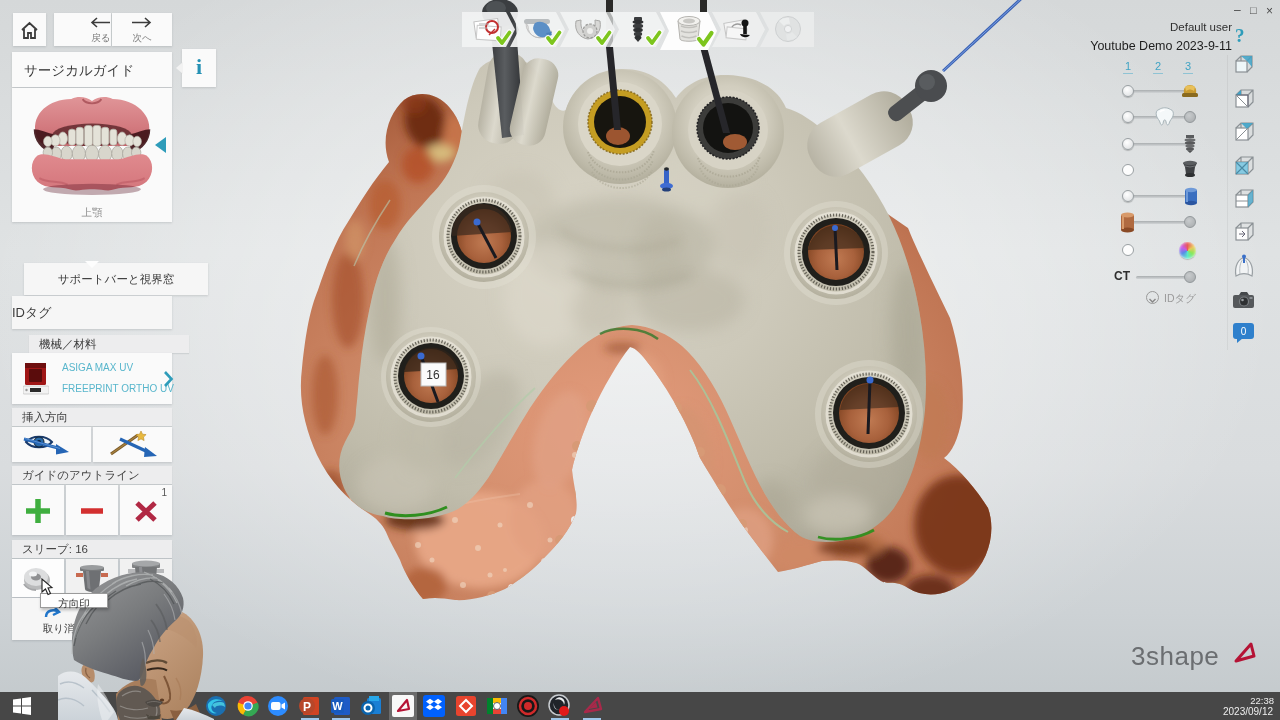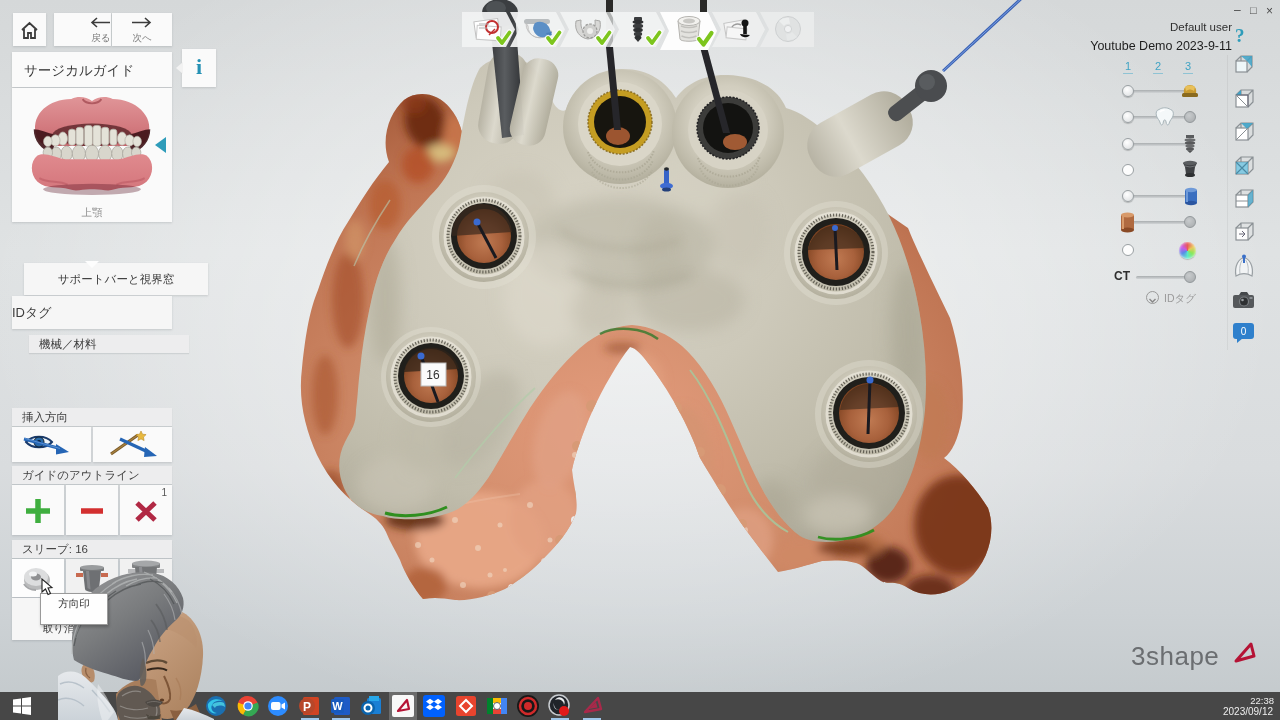--- a/index.html
+++ b/index.html
@@ -385,20 +385,35 @@
 
 <div class="abs" style="left:85px;top:261px;width:0;height:0;border-left:7px solid transparent;border-right:7px solid transparent;border-top:7px solid #fdfdfd;z-index:3;"></div>
 <div class="tile" style="left:24px;top:263px;width:184px;height:32px;background:#f6f6f6;">
   <div style="font-size:11.5px;color:#3c3c3c;text-align:center;line-height:32px;">サポートバーと視界窓</div>
 </div>
 <div class="tile" style="left:12px;top:296px;width:160px;height:33px;background:#f6f6f6;">
   <div style="font-size:13px;color:#3c3c3c;line-height:33px;">IDタグ</div>
 </div>
 
 <div class="hdr" style="left:29px;top:335px;width:160px;height:18px;">機械／材料</div>
+<div class="tile" style="left:12px;top:353px;width:160px;height:51px;">
+  <svg class="abs" width="26" height="32" style="left:11px;top:10px" id="printer">
+  <rect x="2" y="0" width="21" height="22" rx="1.5" fill="#a01616"></rect>
+  <rect x="2" y="0" width="21" height="5" fill="#6e0e0e"></rect>
+  <rect x="6" y="6" width="13" height="13" rx="1" fill="#5a0c0c"></rect>
+  <rect x="0" y="23" width="26" height="8" rx="1" fill="#f2f2f2" stroke="#c5c5c5" stroke-width=".8"></rect>
+  <rect x="7" y="25" width="11" height="4" fill="#2a2a2a"></rect>
+  <circle cx="3.5" cy="27" r="1.2" fill="#999"></circle>
+  </svg>
+  <div class="abs" style="left:50px;top:9px;font-size:10px;color:#58b6cc;white-space:nowrap;">ASIGA MAX UV</div>
+  <div class="abs" style="left:50px;top:30px;font-size:10px;color:#58b6cc;white-space:nowrap;">FREEPRINT ORTHO UV</div>
+  <svg class="abs" width="12" height="18" style="left:150px;top:17px">
+        <path d="M3 2 L9.5 9 L3 16" fill="none" stroke="#2e9cba" stroke-width="2.6"></path>
+      </svg>
+</div>
 
 <div class="hdr" style="left:12px;top:408px;width:160px;height:18px;">挿入方向</div>
 <div class="tile" style="left:12px;top:427px;width:79px;height:35px;"><svg width="79" height="35" id="eyeico">
   <path d="M14,15 C20,8 34,8 40,15 C34,22 20,22 14,15 Z" fill="#eef4f8" stroke="#1a3a6a" stroke-width="2"></path>
   <circle cx="27" cy="15" r="5" fill="#2a6aa8" stroke="#123" stroke-width="1"></circle>
   <circle cx="27" cy="15" r="2" fill="#0a1a30"></circle>
   <path d="M12,12 L46,21" stroke="#2565b5" stroke-width="3.2"></path>
   <path d="M44,17 L57,25 L44,27.5 Z" fill="#2565b5"></path>
   <path d="M13,11.5 L48,21.5" stroke="#5a8fd0" stroke-width="1"></path>
   </svg></div>
@@ -452,21 +467,21 @@
   <path d="M15,8 L17,30 a9,3.5 0 0 0 18,0 L37,8 Z" fill="#737577"></path>
   <path d="M19,8 L20.5,29 l3.5,1.8 L22,8 Z" fill="#939598" opacity=".8"></path>
   </svg></div>
 <div class="tile" style="left:12px;top:598px;width:160px;height:42px;background:#f6f6f6;">
   <svg class="abs" width="22" height="16" style="left:30px;top:6px">
         <path d="M4 13 C4 6 12 5 16 8 M13 4 l4 4 l-6 3" fill="none" stroke="#2277cc" stroke-width="2.5"></path>
       </svg>
   <div class="abs" style="left:0px;top:24px;width:104px;text-align:center;font-size:10.5px;color:#3c3c3c;">取り消す</div>
 </div>
 
-<div class="abs" style="left:40px;top:593px;width:68px;height:32px;background:#fefefe;border:1px solid #9a9a9a;box-shadow:1px 2px 3px rgba(0,0,0,.25);font-size:10.5px;color:#333;line-height:19px;text-align:center;z-index:20;">方向印</div>
+<div class="abs" style="left:40px;top:593px;width:68px;height:15px;background:#fefefe;border:1px solid #9a9a9a;box-shadow:1px 2px 3px rgba(0,0,0,.25);font-size:10.5px;color:#333;line-height:19px;text-align:center;z-index:20;">方向印</div>
 <svg class="abs" width="14" height="18" style="left:40px;top:578px;z-index:21;">
       <path d="M2 1 L2 14 L5.5 11 L8 16.5 L10.5 15.5 L8 10 L12 9.5 Z" fill="#fff" stroke="#222" stroke-width="1.1"></path>
     </svg>
 
 <svg class="abs" width="360" height="40" style="left:462px;top:12px;" id="wfbar">
 <g>
 <path d="M0,0 L44,0 L53,17.5 L44,35 L0,35 Z" fill="#f1f2f2" opacity=".94"></path>
 <path d="M48,0 L94,0 L103,17.5 L94,35 L48,35 L57,17.5 Z" fill="#f1f2f2" opacity=".94"></path>
 <path d="M98,0 L144,0 L153,17.5 L144,35 L98,35 L107,17.5 Z" fill="#f1f2f2" opacity=".94"></path>
 <path d="M148,0 L194,0 L203,17.5 L194,35 L148,35 L157,17.5 Z" fill="#f1f2f2" opacity=".94"></path>

